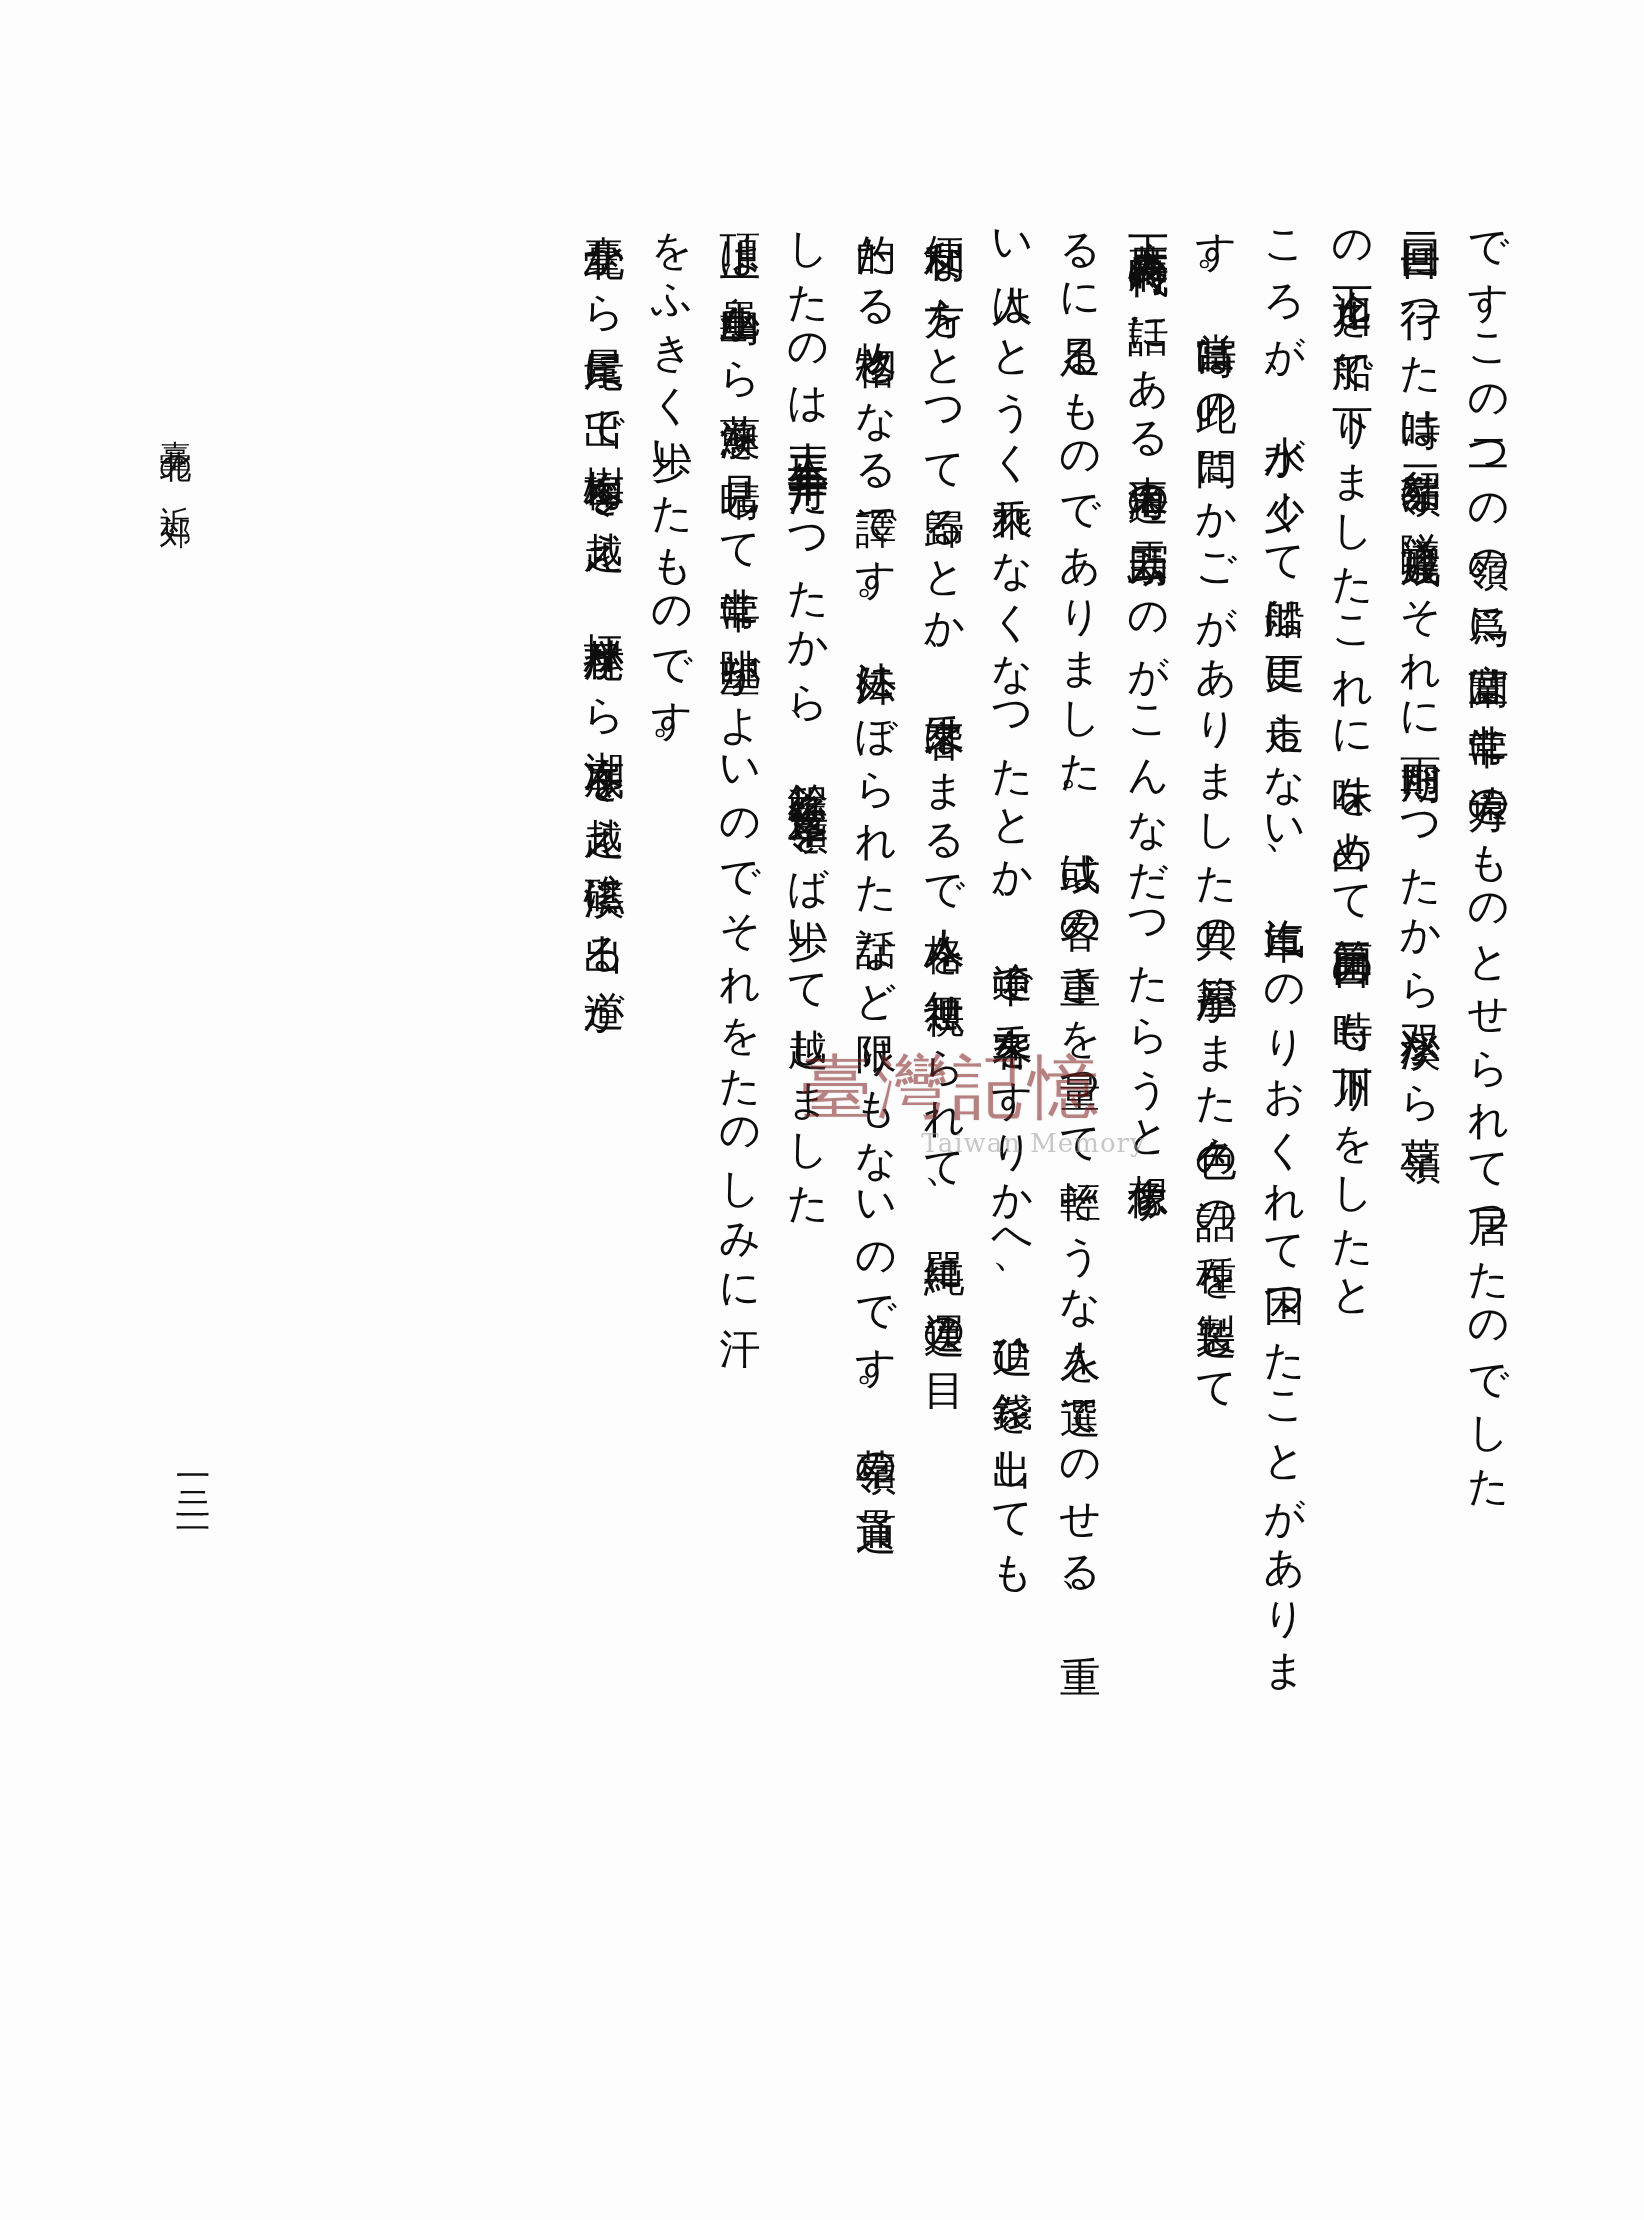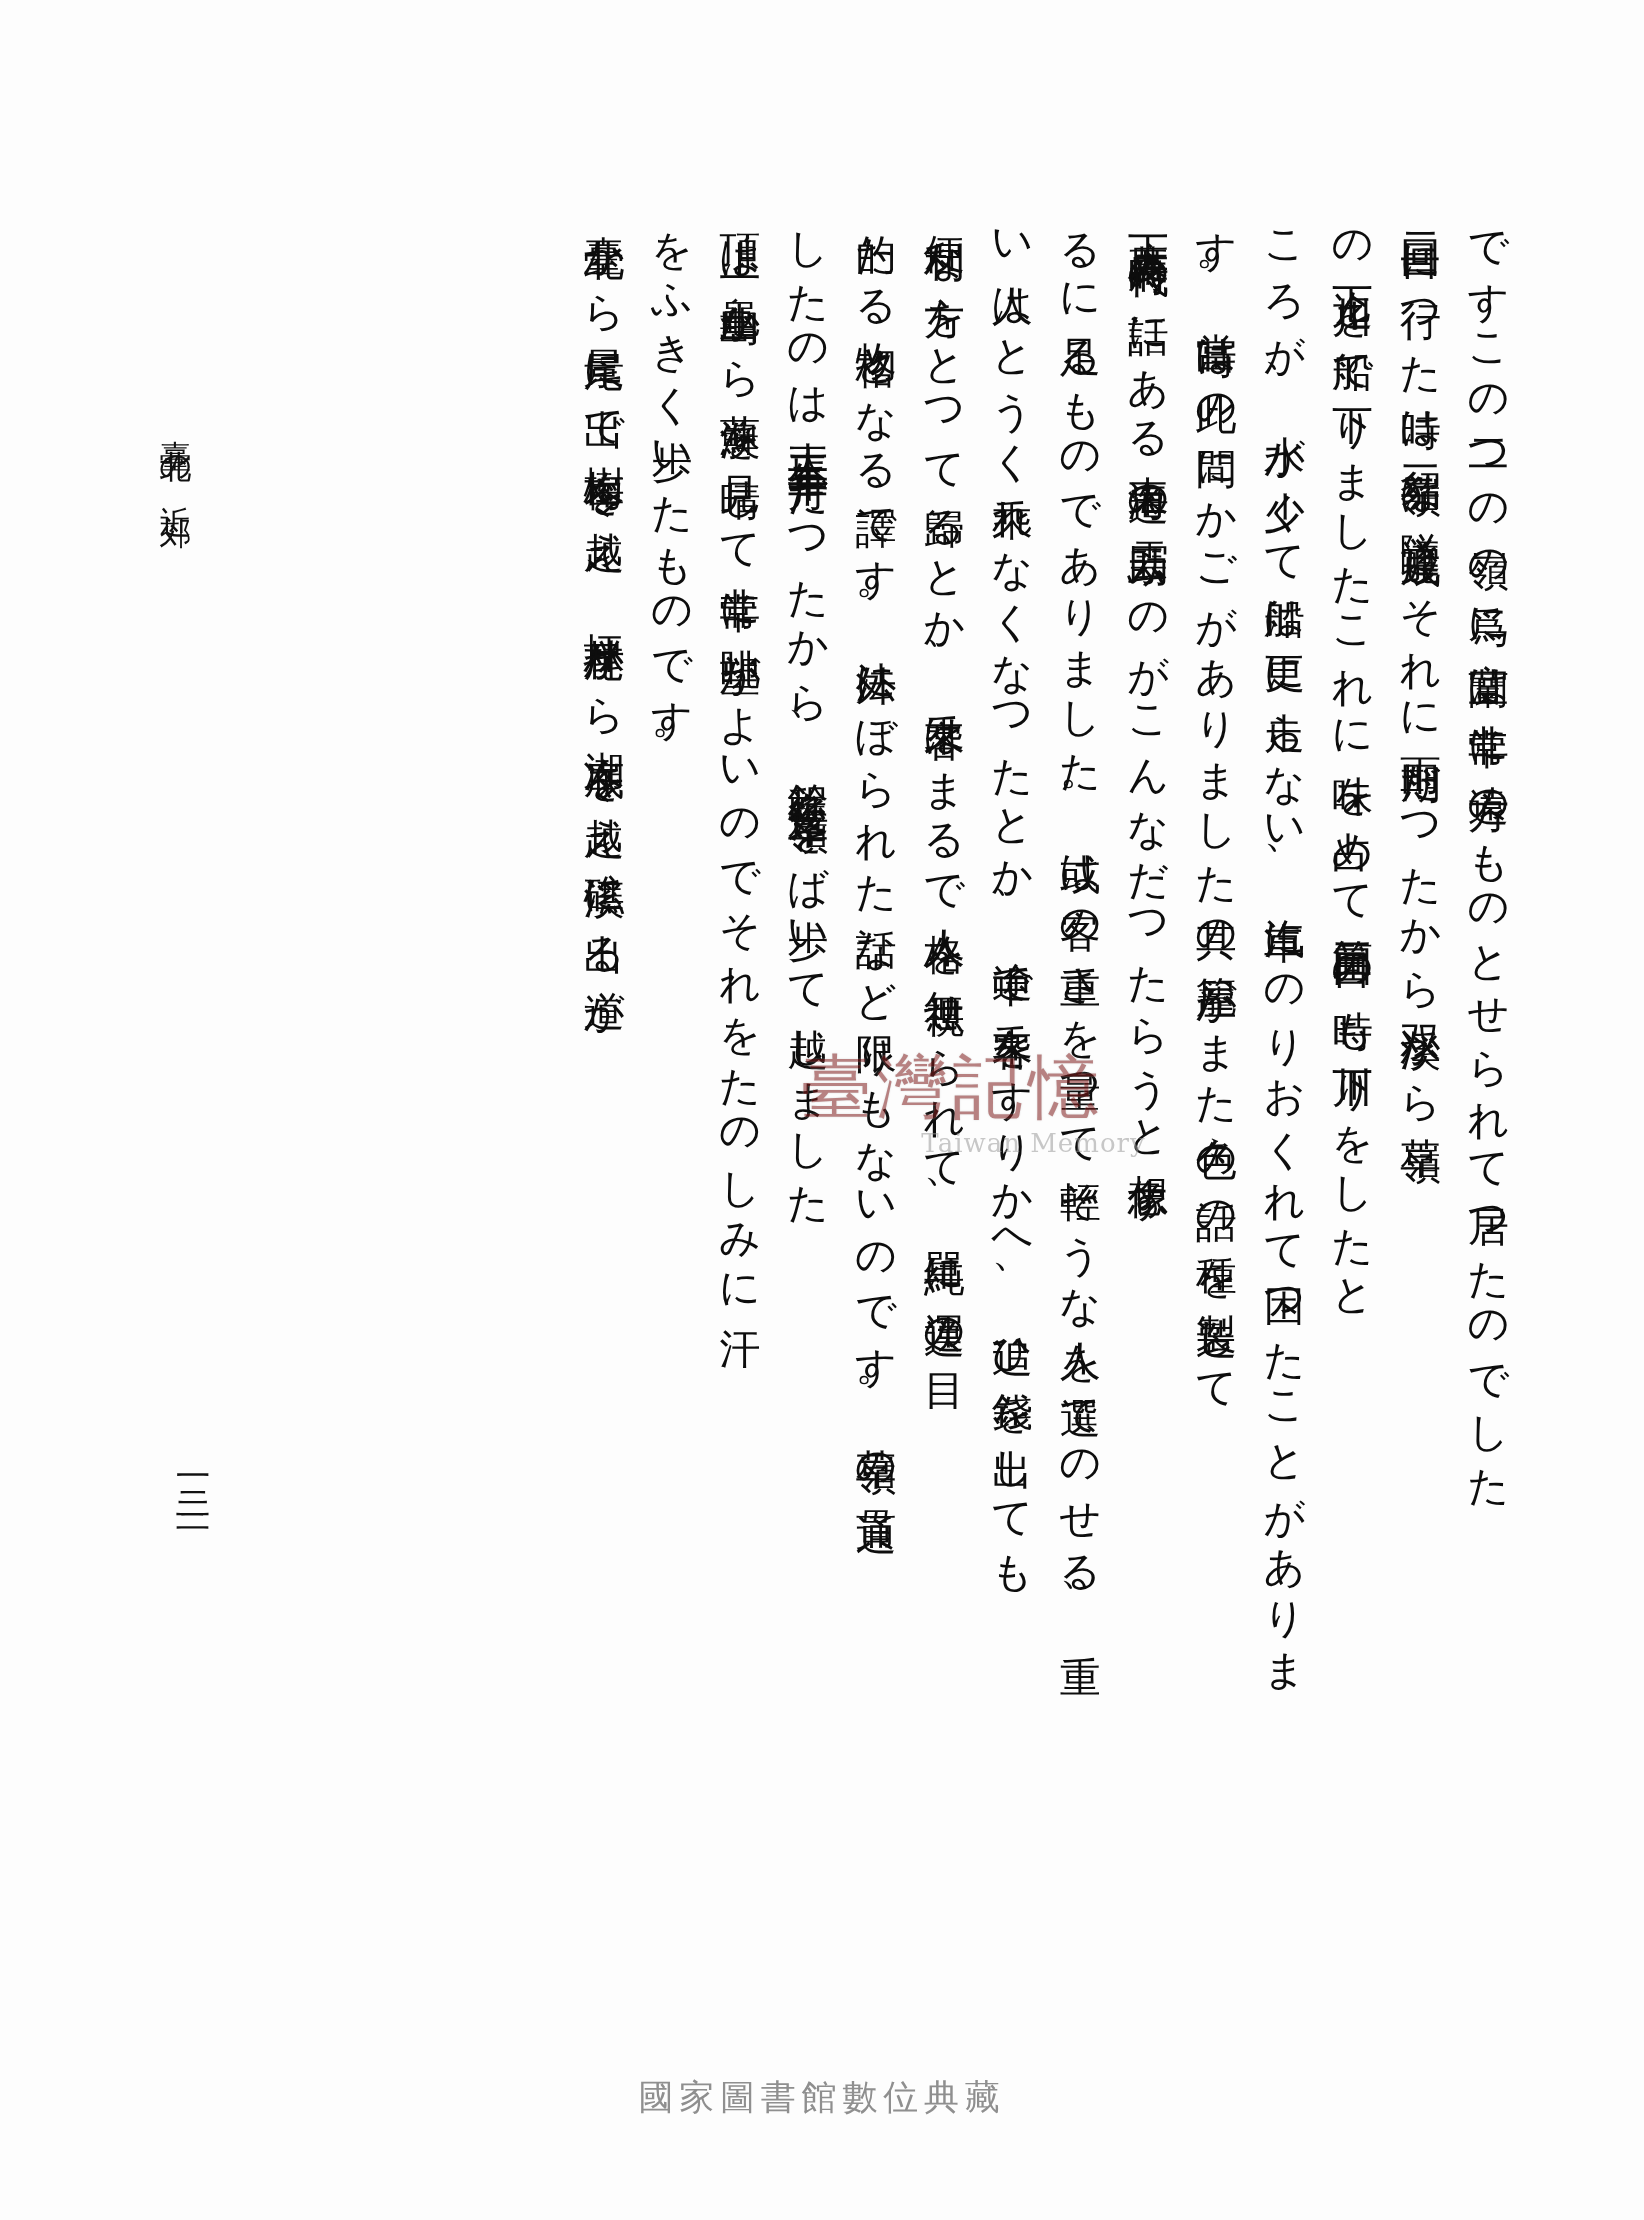--- a/index.html
+++ b/index.html
@@ -129,16 +129,15 @@
 
   <div class="running-head">臺北の近郊</div>
 
   <div class="page-number">一二三</div>
 
   <div class="watermark">
     <div class="wm-cjk">臺灣記憶</div>
     <div class="wm-latin">Taiwan Memory</div>
   </div>
 
-  <div class="footer-stamp">國家圖書館數位典藏</div>
 
 </div>
 
 
 </body></html>

